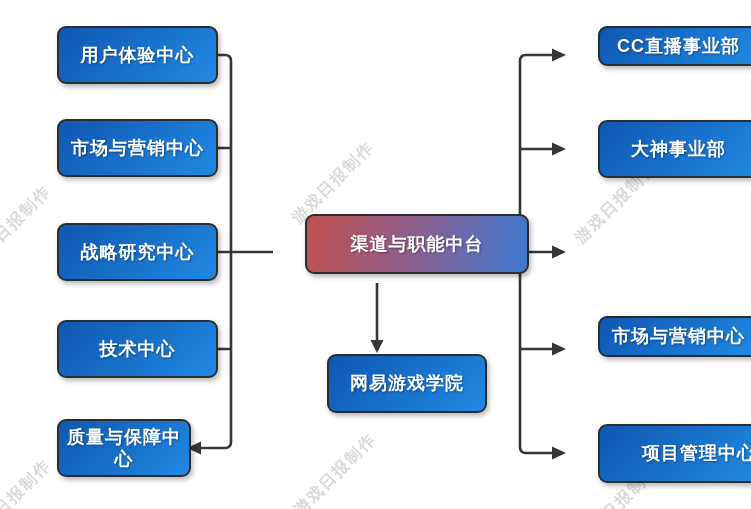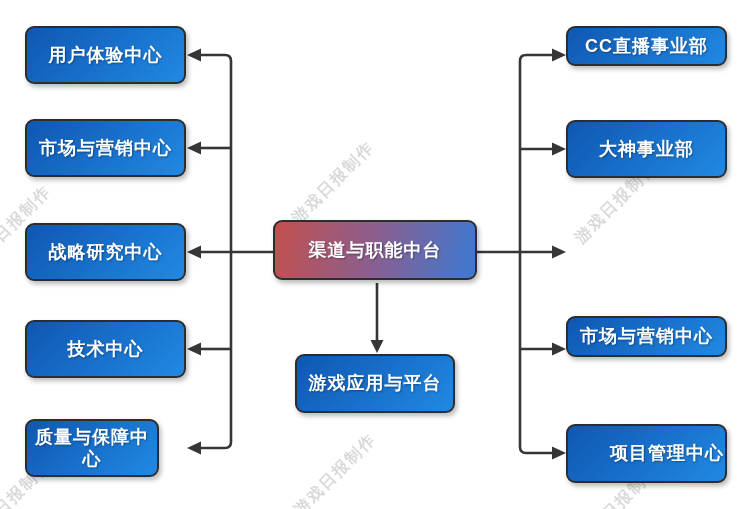--- a/index.html
+++ b/index.html
@@ -28,20 +28,21 @@
     border: 2.5px solid #2d2d2d;
     border-radius: 9px;
     color: #ffffff;
     font-size: 18px;
     font-weight: bold;
     letter-spacing: 1px;
     white-space: pre-line;
     line-height: 1.25;
     text-shadow: 1px 1px 2px rgba(0,0,0,0.35);
     box-shadow: 2px 3px 5px rgba(0,0,0,0.28);
+    margin-left: 32px;
   }
   .node-blue {
     background: linear-gradient(135deg, #0f57b2 0%, #2189e2 100%);
   }
   .node-center {
     background: linear-gradient(100deg, #c2504e 0%, #8a5f90 50%, #3d79d2 100%);
   }
   .watermark {
     position: absolute;
     z-index: 1;
@@ -100,22 +101,22 @@
       <polygon points="377,353 370.5,340 383.5,340"></polygon>
     </g>
   </svg>
 
   <div class="node node-blue" style="left:25px; top:26px; width:161px; height:58px;">用户体验中心</div>
   <div class="node node-blue" style="left:25px; top:119px; width:161px; height:58px;">市场与营销中心</div>
   <div class="node node-blue" style="left:25px; top:223px; width:161px; height:58px;">战略研究中心</div>
   <div class="node node-blue" style="left:25px; top:320px; width:161px; height:58px;text-align:right;">技术中心</div>
   <div class="node node-blue" style="left:25px; top:419px; width:134px; height:58px;">质量与保障中心</div>
 
-  <div class="node node-center" style="left:273px; top:220px; width:204px; height:60px;">渠道与职能中台</div>
+  <div class="node node-center" style="left:273px; top:214px; width:224px; height:60px;">渠道与职能中台</div>
 
-  <div class="node node-blue" style="left:295px; top:354px; width:160px; height:59px;">游戏应用与平台</div>
+  <div class="node node-blue" style="left:295px; top:354px; width:160px; height:59px;">网易游戏学院</div>
 
   <div class="node node-blue" style="left:566px; top:26px; width:161px; height:40px;">CC直播事业部</div>
   <div class="node node-blue" style="left:566px; top:120px; width:161px; height:58px;text-align:center;">大神事业部</div>
   <div class="node node-blue" style="left:566px; top:316px; width:161px; height:41px;text-align:center;">市场与营销中心</div>
   <div class="node node-blue" style="left:566px; top:424px; width:161px; height:59px;padding-left:41px;">项目管理中心</div>
 
 </div>
 
 </body></html>

